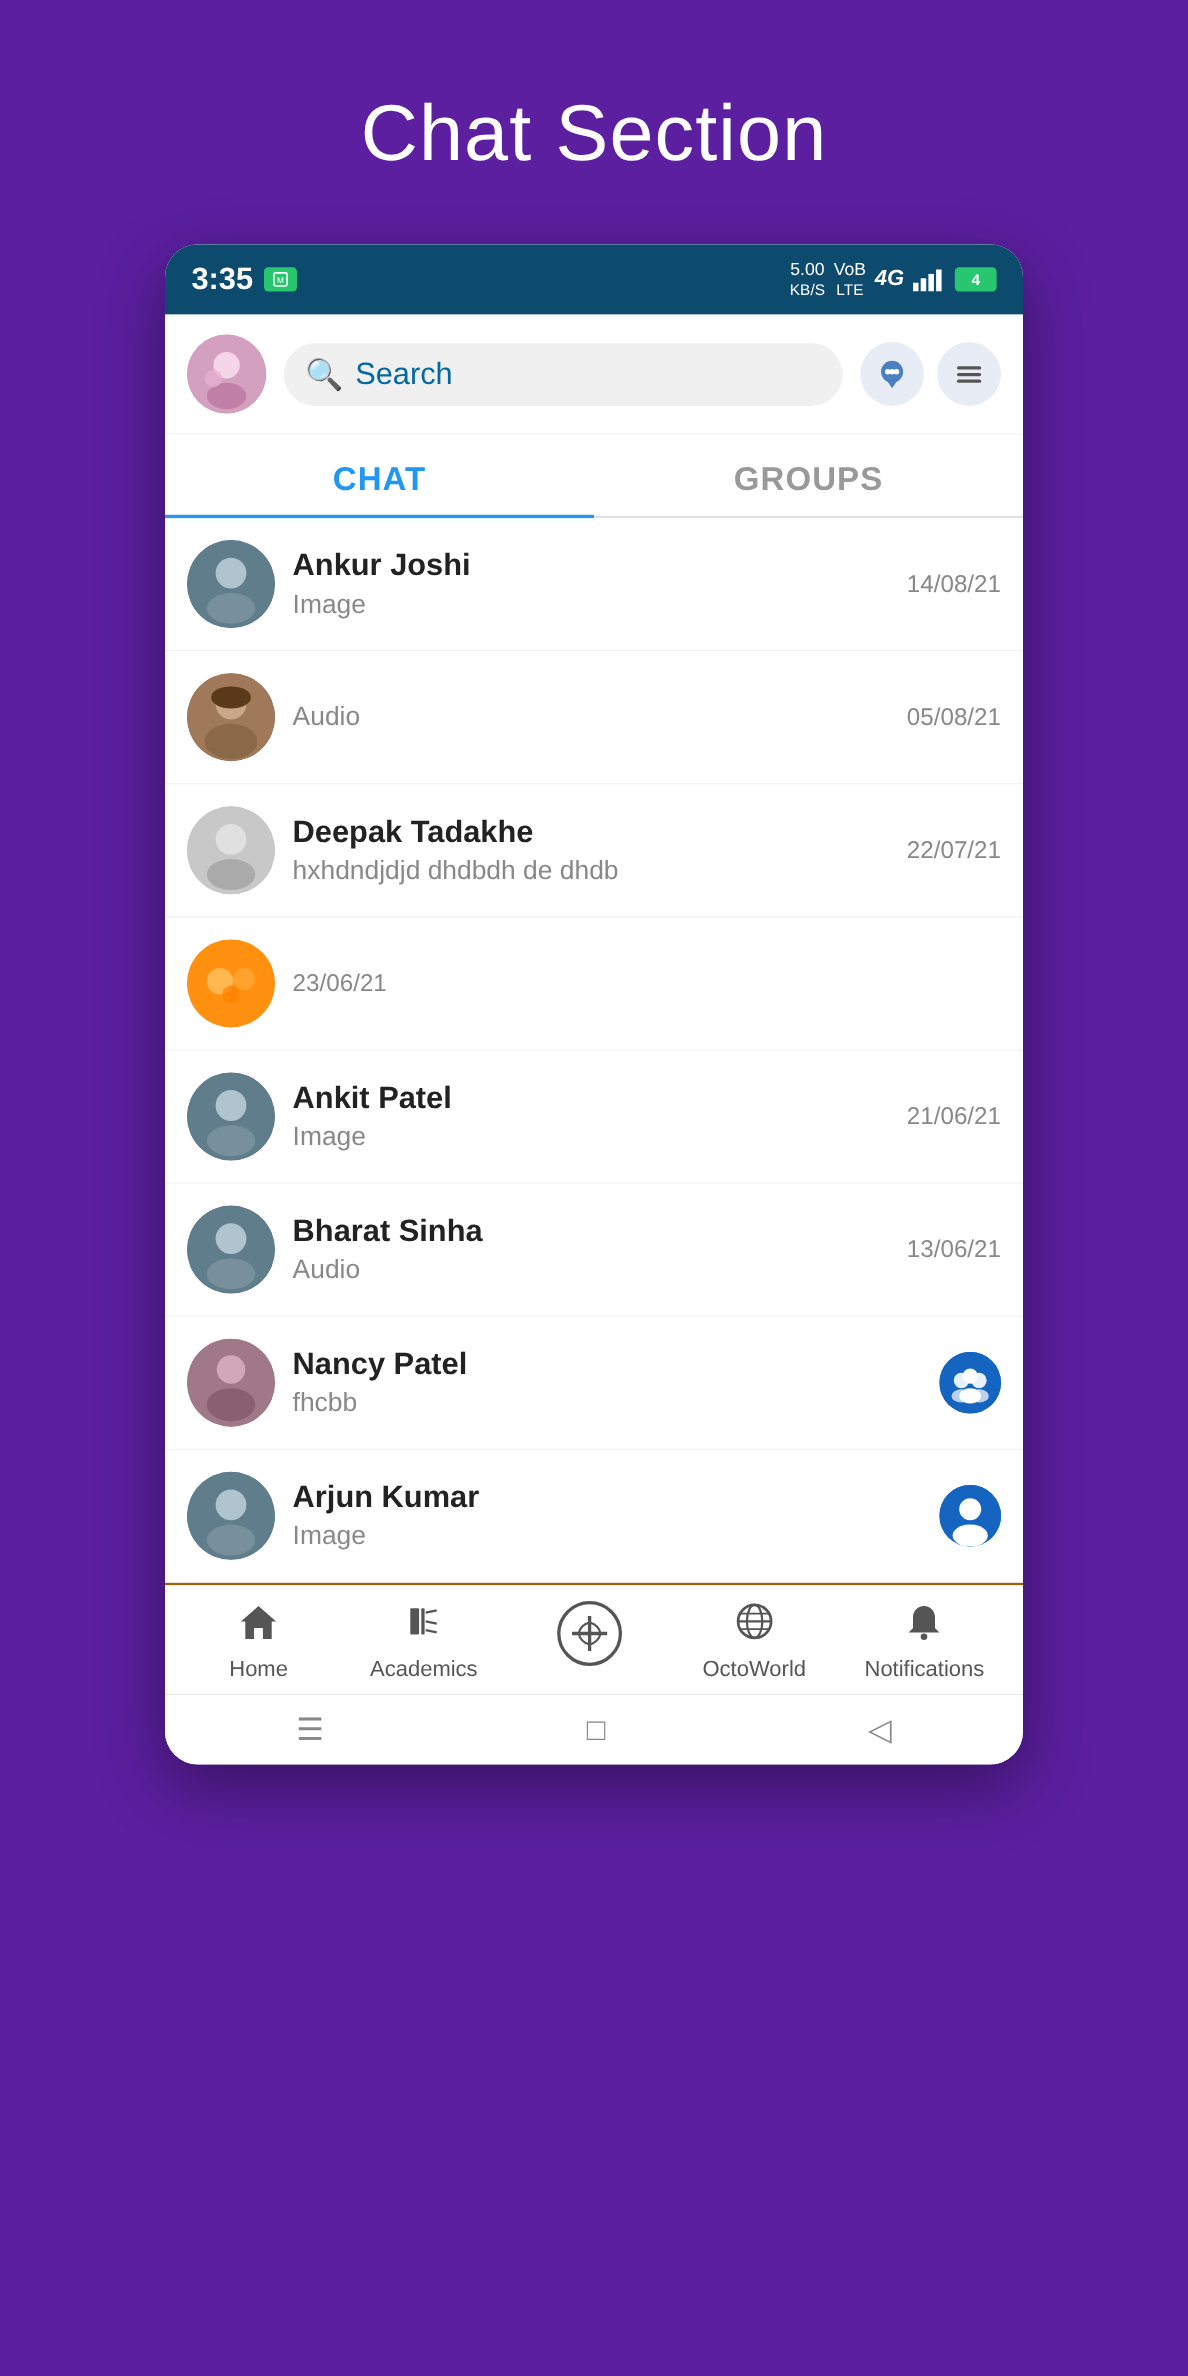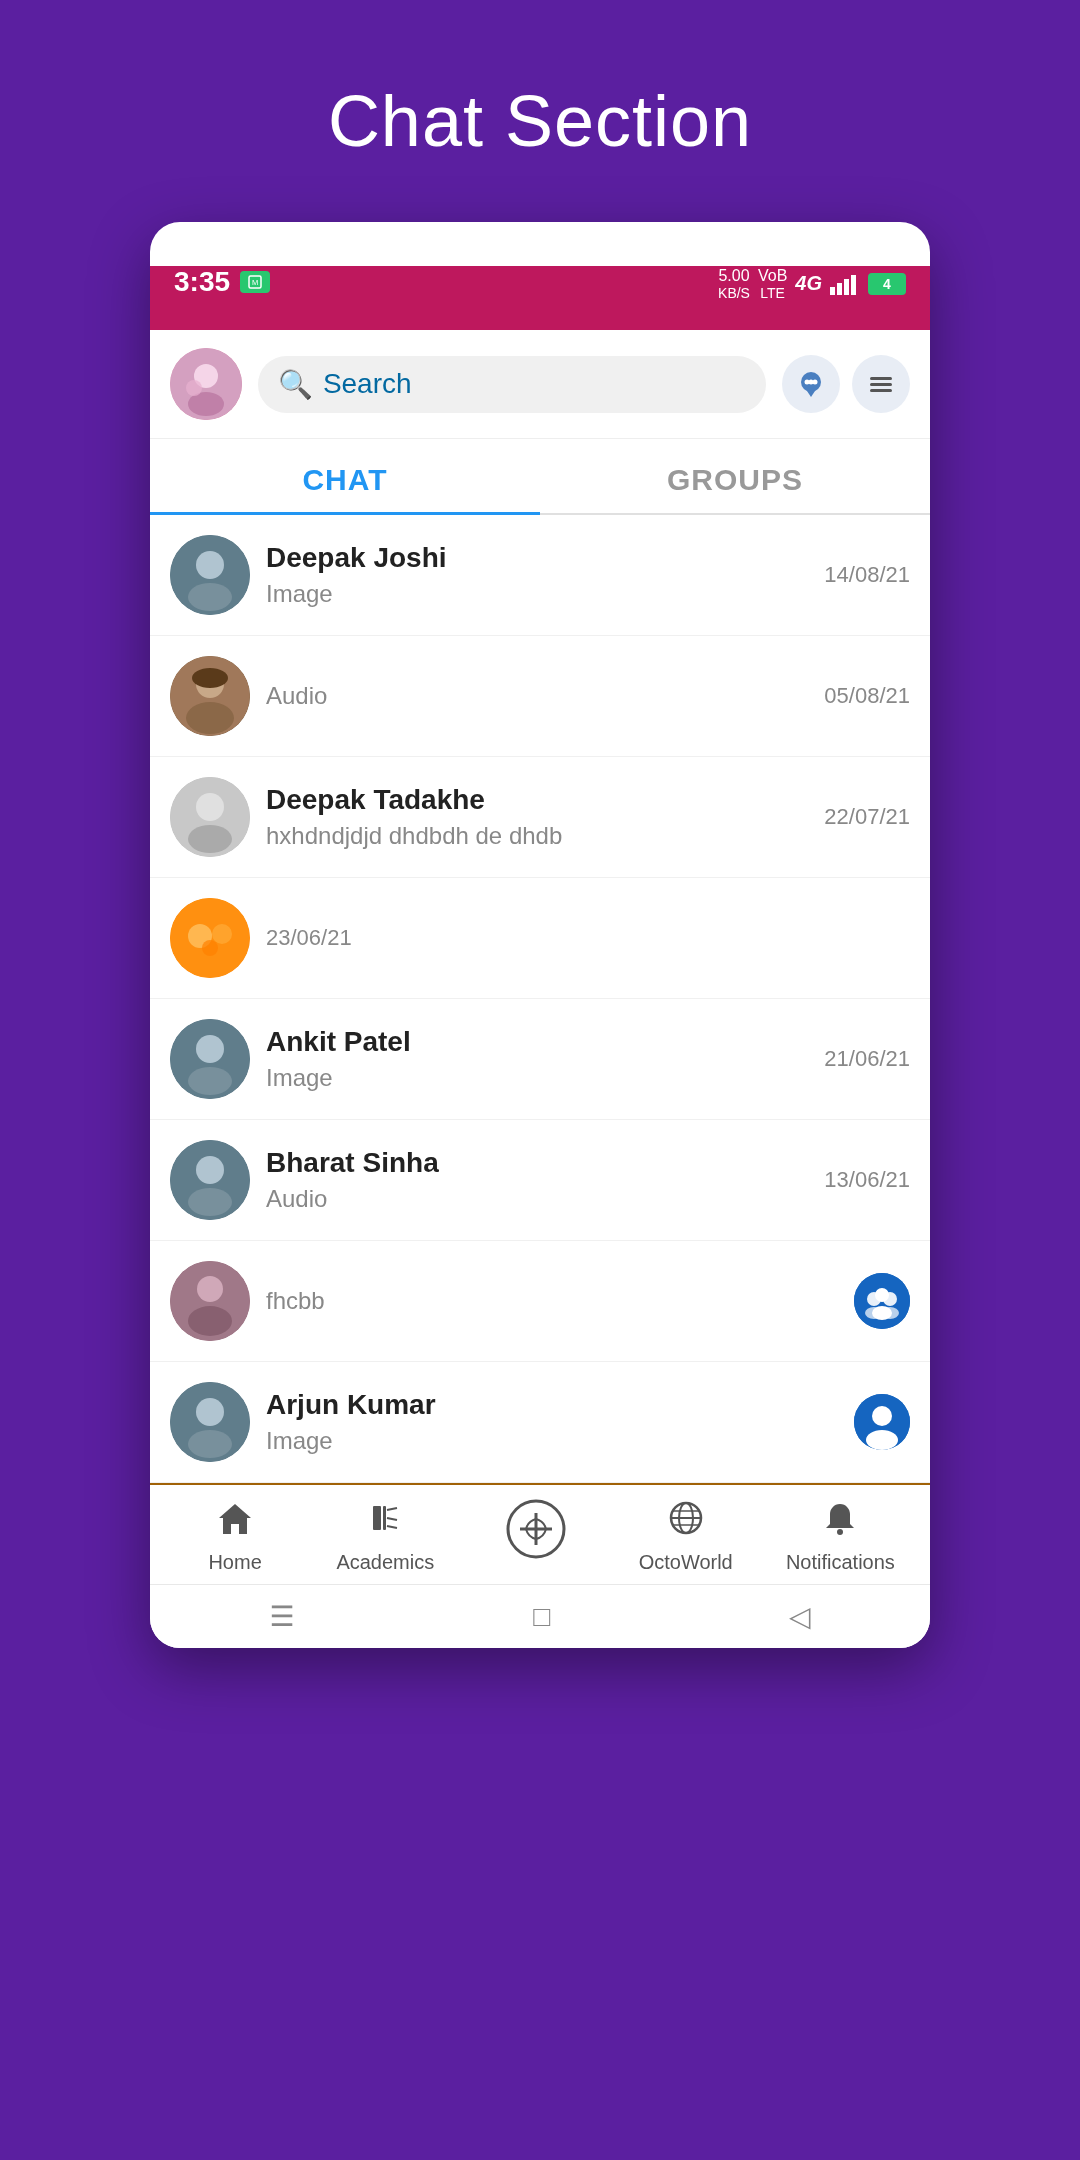--- a/index.html
+++ b/index.html
@@ -25,29 +25,28 @@
       width: 780px;
       background: white;
       border-radius: 30px;
       overflow: hidden;
       box-shadow: 0 20px 60px rgba(0,0,0,0.4);
       display: flex;
       flex-direction: column;
     }
     
     .status-bar {
-      background: #be185d;
+      background: #0c4a6e;
       height: 64px;
       display: flex;
-      align-items: flex-start;
+      align-items: center;
       justify-content: space-between;
       padding: 0 24px;
       color: white;
       font-size: 26px;
-      margin-top: 44px;
     }
     .status-left {
       display: flex;
       align-items: center;
       gap: 10px;
     }
     .status-time {
       font-weight: bold;
       font-size: 28px;
     }
@@ -360,21 +359,21 @@
 
     <div class="chat-item">
       <div class="chat-avatar av-default">
         <svg viewBox="0 0 80 80" width="80" height="80">
           <circle cx="40" cy="40" r="40" fill="#607D8B"></circle>
           <circle cx="40" cy="30" r="14" fill="#B0C4D0"></circle>
           <ellipse cx="40" cy="62" rx="22" ry="14" fill="#78909C"></ellipse>
         </svg>
       </div>
       <div class="chat-info">
-        <div class="chat-name">Deepak Joshi</div>
+        <div class="chat-name">Ankur Joshi</div>
         <div class="chat-preview">Image</div>
       </div>
       <div class="chat-meta">
         <span class="chat-date">14/08/21</span>
       </div>
     </div>
 
     <div class="chat-item">
       <div class="chat-avatar" style="background: linear-gradient(135deg, #8B6A4A, #6B4A2A);">
         <svg viewBox="0 0 80 80" width="80" height="80">
@@ -459,20 +458,21 @@
 
     <div class="chat-item">
       <div class="chat-avatar" style="background: #9C7080;">
         <svg viewBox="0 0 80 80" width="80" height="80">
           <circle cx="40" cy="40" r="40" fill="#A07888"></circle>
           <circle cx="40" cy="28" r="13" fill="#D0A8B8"></circle>
           <ellipse cx="40" cy="60" rx="22" ry="15" fill="#886070"></ellipse>
         </svg>
       </div>
       <div class="chat-info">
+        <div class="chat-name">Nancy Patel</div>
         <div class="chat-preview">fhcbb</div>
       </div>
       <div class="chat-meta">
         <div class="chat-badge">
           <svg viewBox="0 0 56 56" width="56" height="56">
             <circle cx="28" cy="28" r="28" fill="#1565C0"></circle>
             <circle cx="20" cy="26" r="7" fill="white" opacity="0.9"></circle>
             <circle cx="36" cy="26" r="7" fill="white" opacity="0.9"></circle>
             <circle cx="28" cy="22" r="7" fill="white"></circle>
             <ellipse cx="20" cy="40" rx="9" ry="6" fill="white" opacity="0.7"></ellipse>

